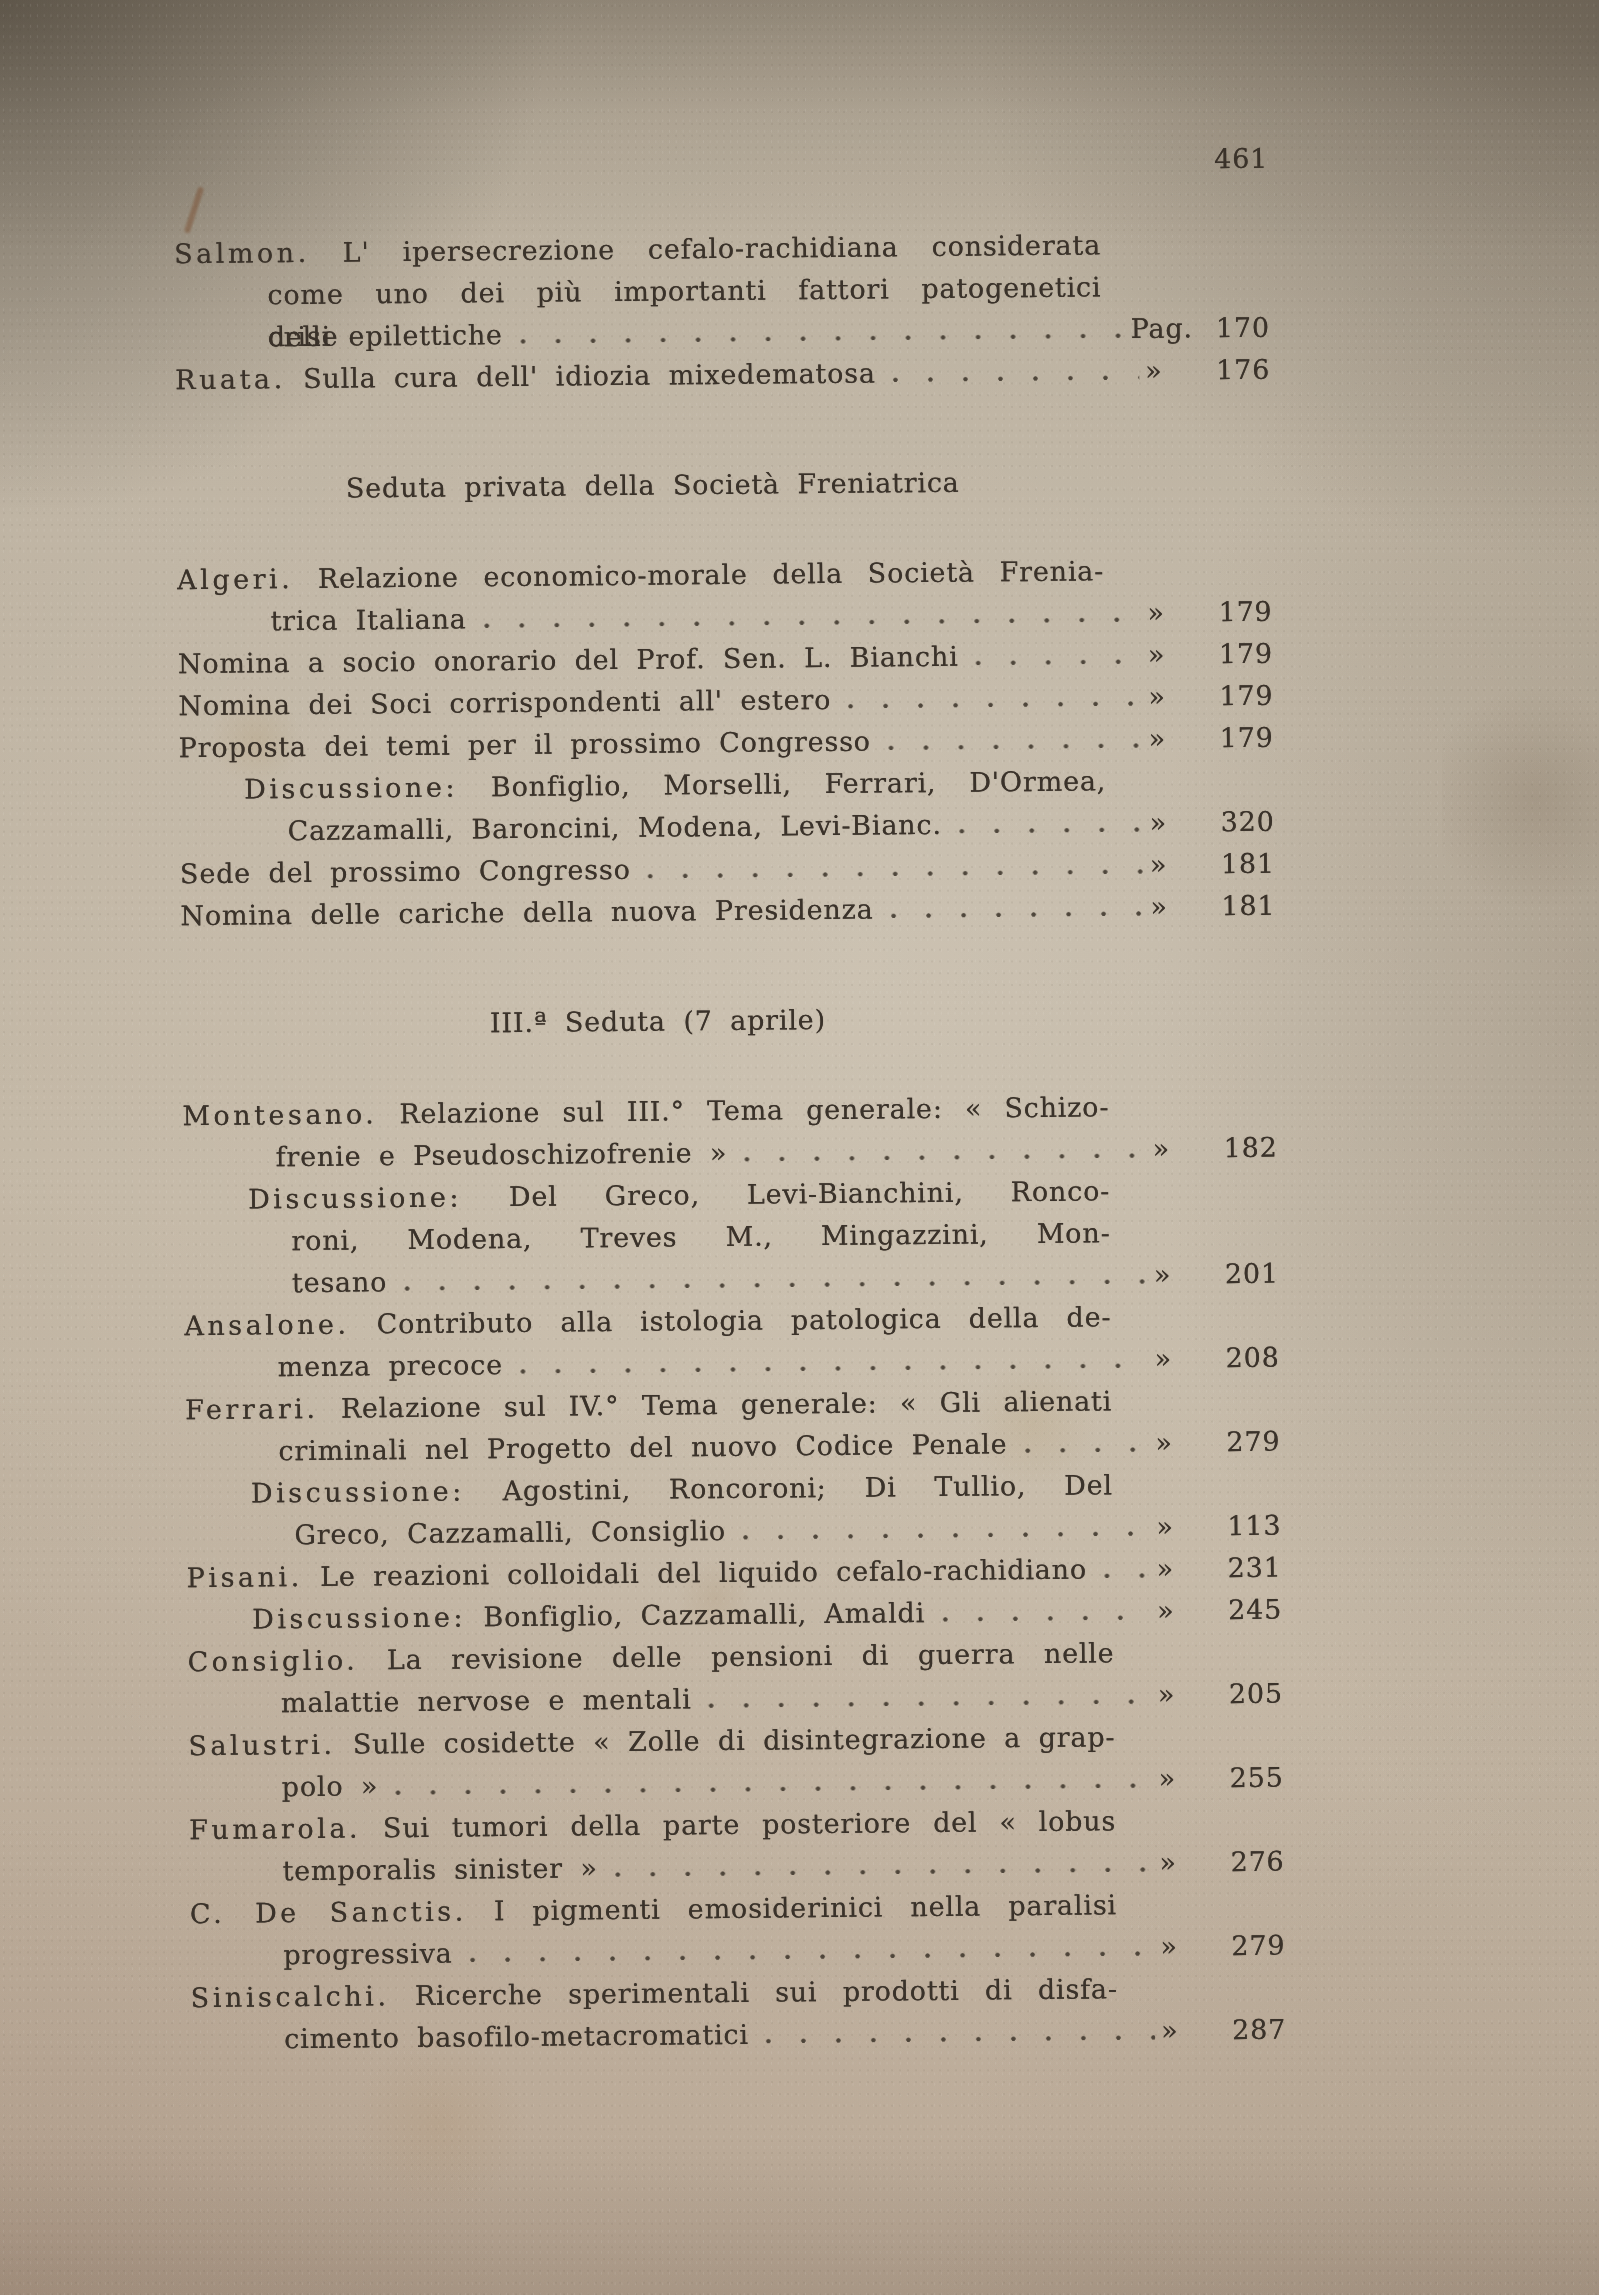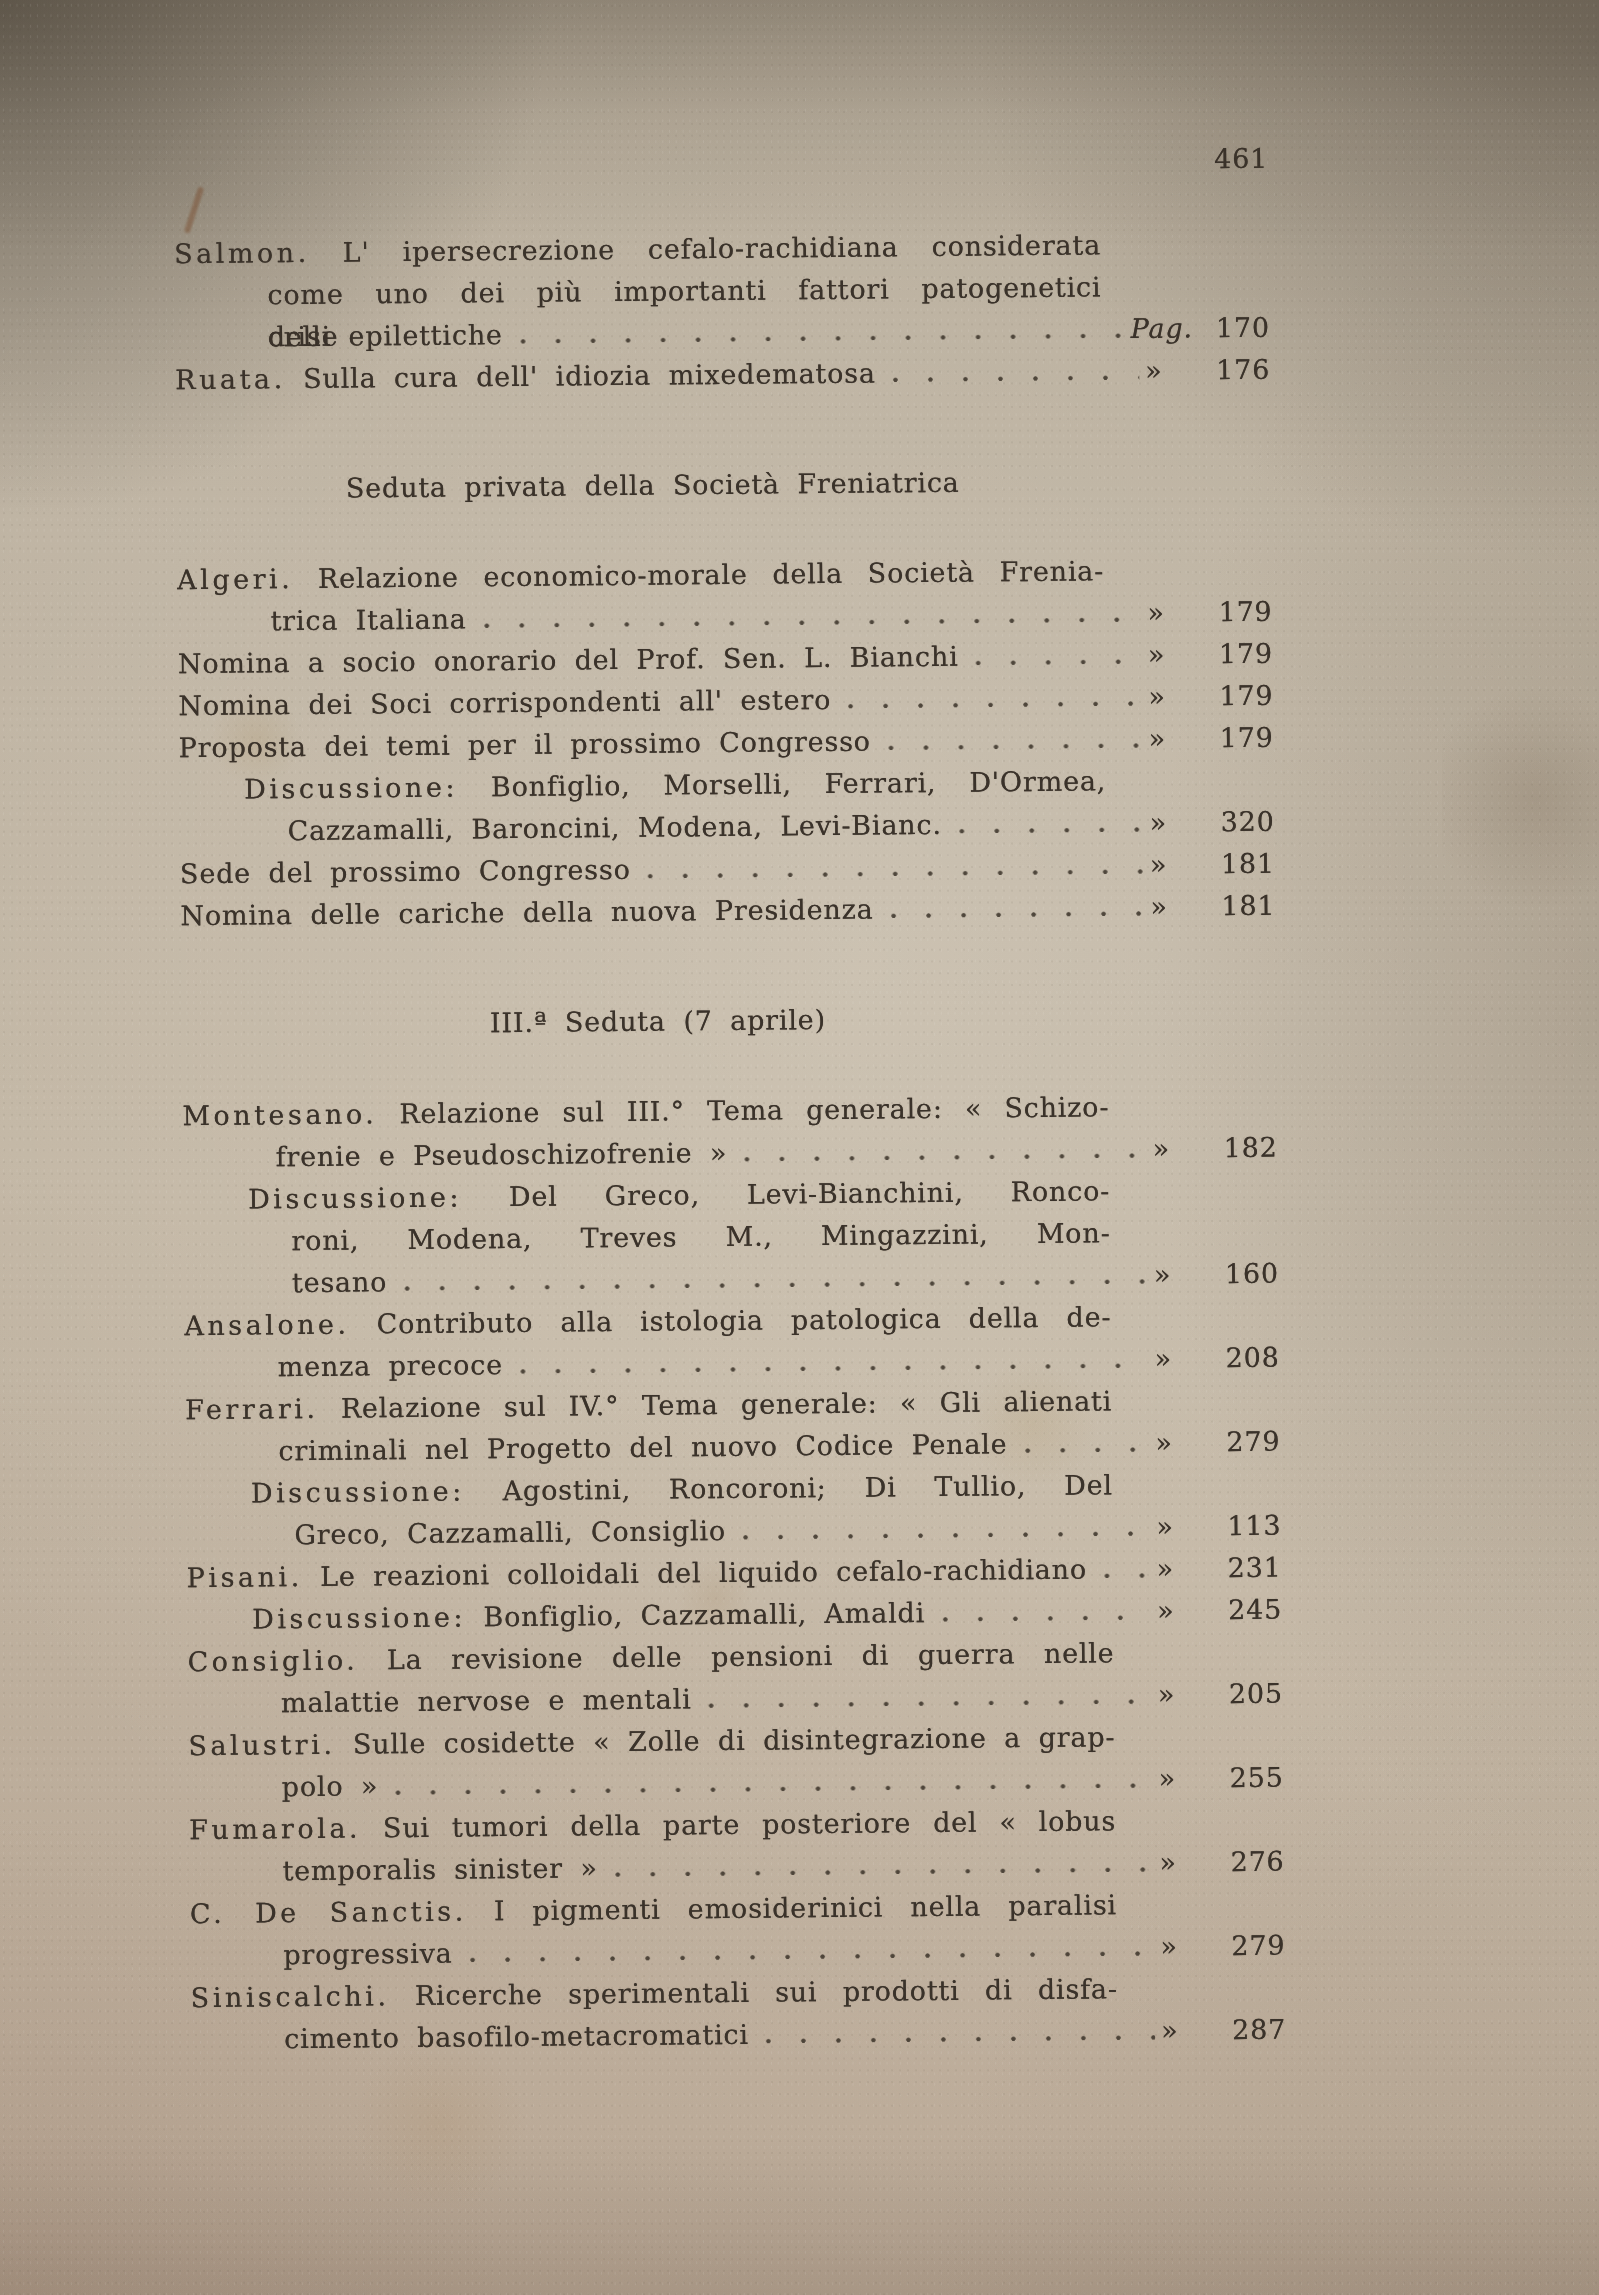--- a/index.html
+++ b/index.html
@@ -31,21 +31,21 @@
   }
   .line{display:flex;align-items:baseline;height:42px;line-height:42px;white-space:nowrap;}
   .line .txt{flex:0 1 auto;}
   .line.j .txt{flex:1 1 auto;text-align:justify;text-align-last:justify;white-space:normal;}
   .line.j::after{content:"";flex:0 0 168px;}
   .name{letter-spacing:.13em;}
   .leader{flex:1 1 auto;height:5.6px;align-self:baseline;margin:0 6.2px 0 13.6px;overflow:hidden;
     background-image:radial-gradient(circle at 2.5px 2.5px, rgba(58,50,40,.85) 1.9px, rgba(0,0,0,0) 2.5px);
     background-size:35px 5.6px;background-repeat:repeat-x;background-position:3.7px 0.6px;}
   .ref{flex:0 0 auto;min-width:48px;}
-  .ref.it{font-style:italic;}
+  .ref.it{}
   .num{flex:0 0 auto;width:77px;text-align:right;}
   .heading{height:42px;line-height:42px;text-align:center;width:953px;margin-top:68px;margin-bottom:48px;white-space:nowrap;}
   .folio-line{margin-bottom:43px;}
 </style>
 </head>
 <body>
 
 <div class="photo">
   <div class="stain" style="left:191px;top:186px;width:5.6px;height:48px;background:rgba(118,70,40,.45);border-radius:3.1px;transform:rotate(18deg);filter:blur(1.2px);"></div>
   <div class="stain" style="left:210px;top:693px;width:93px;height:93px;background:radial-gradient(circle,rgba(152,120,62,.14),rgba(152,120,62,0) 70%);"></div>
@@ -140,21 +140,21 @@
       <div class="line j" style="padding-left: 65px;">
         <span class="txt"><span class="name">Discussione:</span><span class="rest"> Del Greco, Levi-Bianchini, Ronco-</span></span>
       </div>
       <div class="line j" style="padding-left: 108px;">
         <span class="txt"><span class="rest">roni, Modena, Treves M., Mingazzini, Mon-</span></span>
       </div>
       <div class="line" style="padding-left: 108px;">
         <span class="txt"><span class="rest">tesano</span></span>
         <span class="leader"></span>
         <span class="ref">»</span>
-        <span class="num">160</span>
+        <span class="num">201</span>
       </div>
       <div class="line j" style="padding-left: 0px;">
         <span class="txt"><span class="name">Ansalone.</span><span class="rest"> Contributo alla istologia patologica della de-</span></span>
       </div>
       <div class="line" style="padding-left: 93px;">
         <span class="txt"><span class="rest">menza precoce</span></span>
         <span class="leader"></span>
         <span class="ref">»</span>
         <span class="num">208</span>
       </div>

